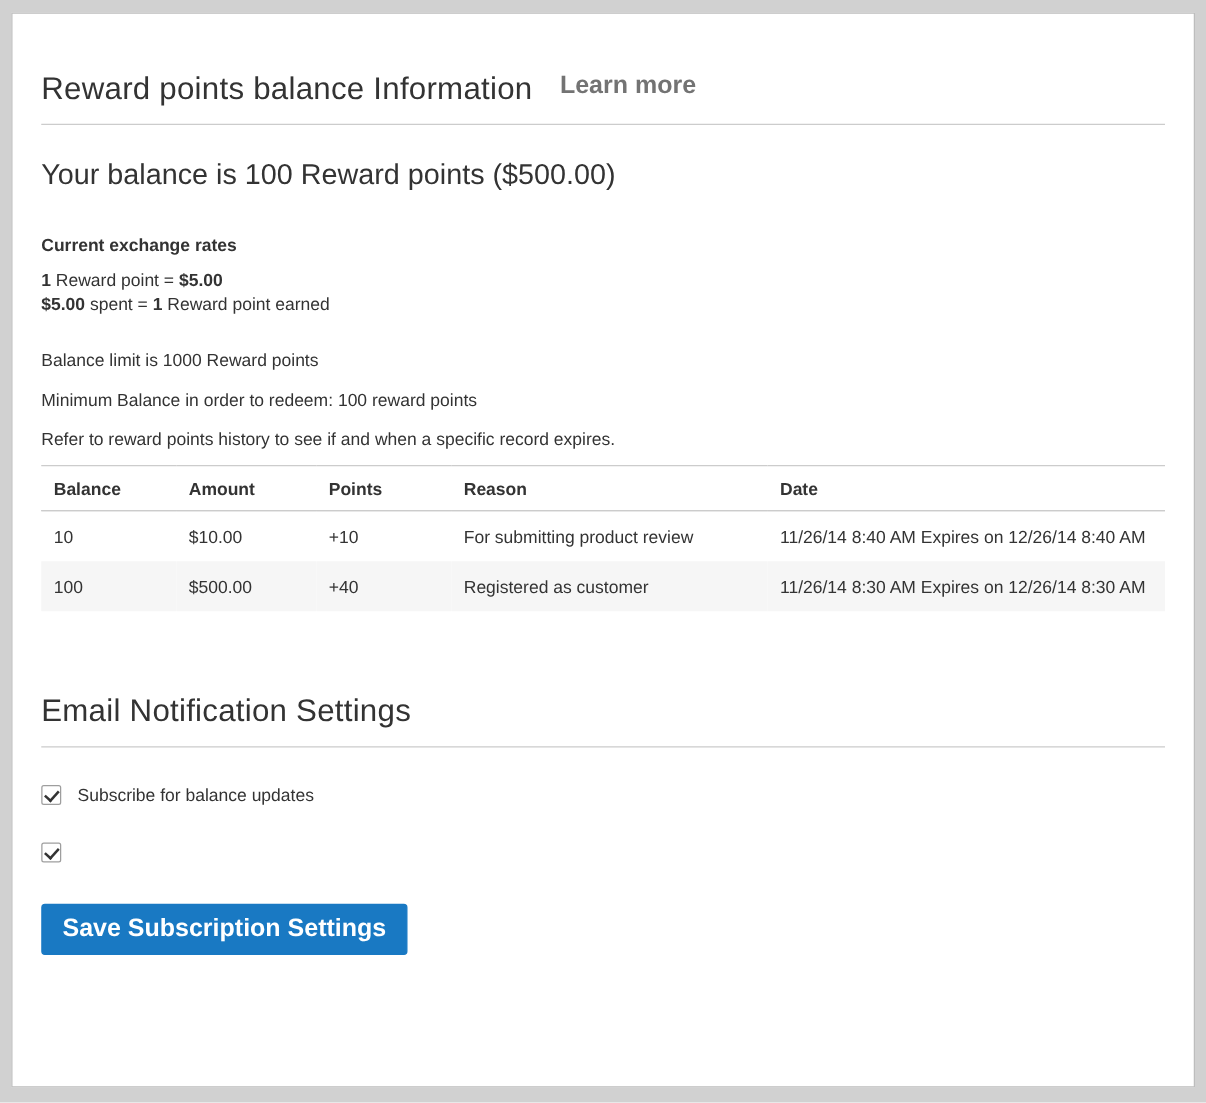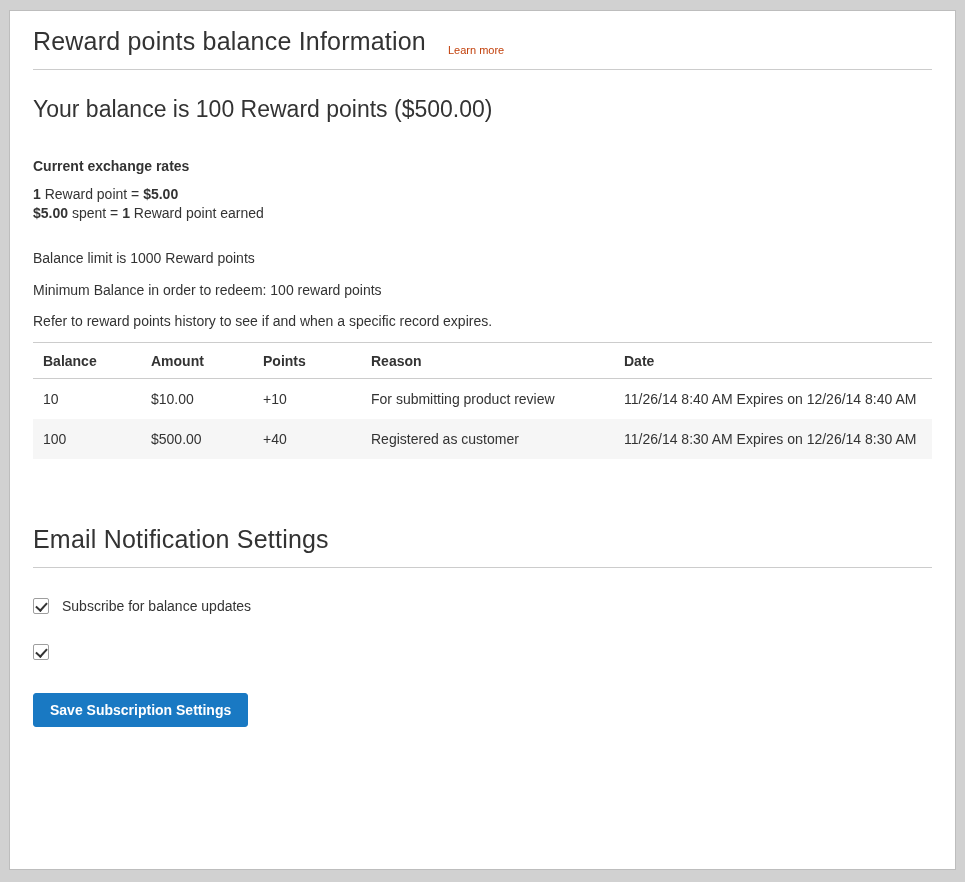--- a/index.html
+++ b/index.html
@@ -13,35 +13,37 @@
   .card {
     background: #ffffff;
     border: 1px solid #bdbdbd;
     margin: 10px 9px;
     min-height: 860px;
     padding: 0 23px 23px 23px;
   }
   
   .page-header {
     display: flex;
-    align-items: flex-end;
+    align-items: flex-start;
     padding-top: 16px;
     gap: 22px;
+    margin-top: 30px;
   }
   h1 {
     font-size: 25px;
     font-weight: 300;
     color: #333333;
     letter-spacing: 0.2px;
   }
   a.learn-more {
-    font-size: 11px;
-    color: #c2410c;
+    font-size: 20px;
+    color: #737373;
     text-decoration: none;
     cursor: pointer;
+    font-weight: bold;
   }
   .divider {
     border: none;
     border-top: 1px solid #cccccc;
     height: 0;
     margin-top: 13px;
   }
   
   .balance-summary {
     margin-top: 26px;
@@ -120,21 +122,21 @@
   }
   .option label { cursor: pointer; }
   .save-button {
     margin-top: 33px;
     display: inline-block;
     background: #1979c3;
     border: 1px solid #1979c3;
     border-radius: 3px;
     color: #ffffff;
     font-family: "Liberation Sans", "DejaVu Sans", sans-serif;
-    font-size: 14px;
+    font-size: 20px;
     font-weight: 700;
     padding: 8px 16px;
     cursor: pointer;
   }
 </style>
 </head>
 <body>
 
 <div class="card">
 

